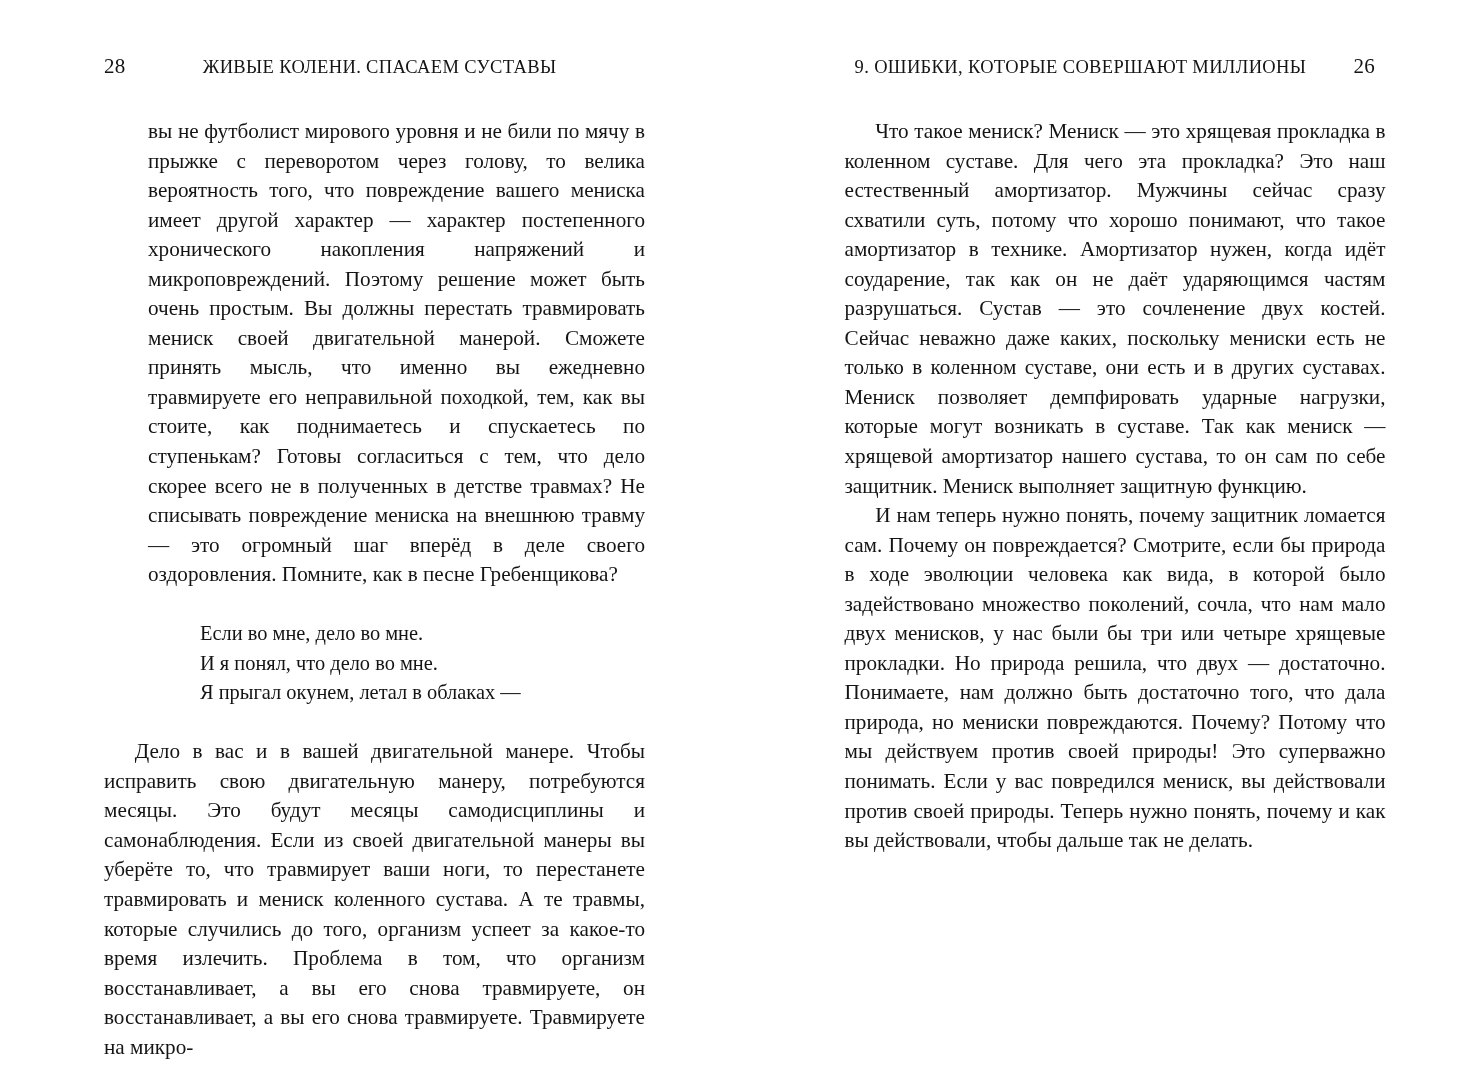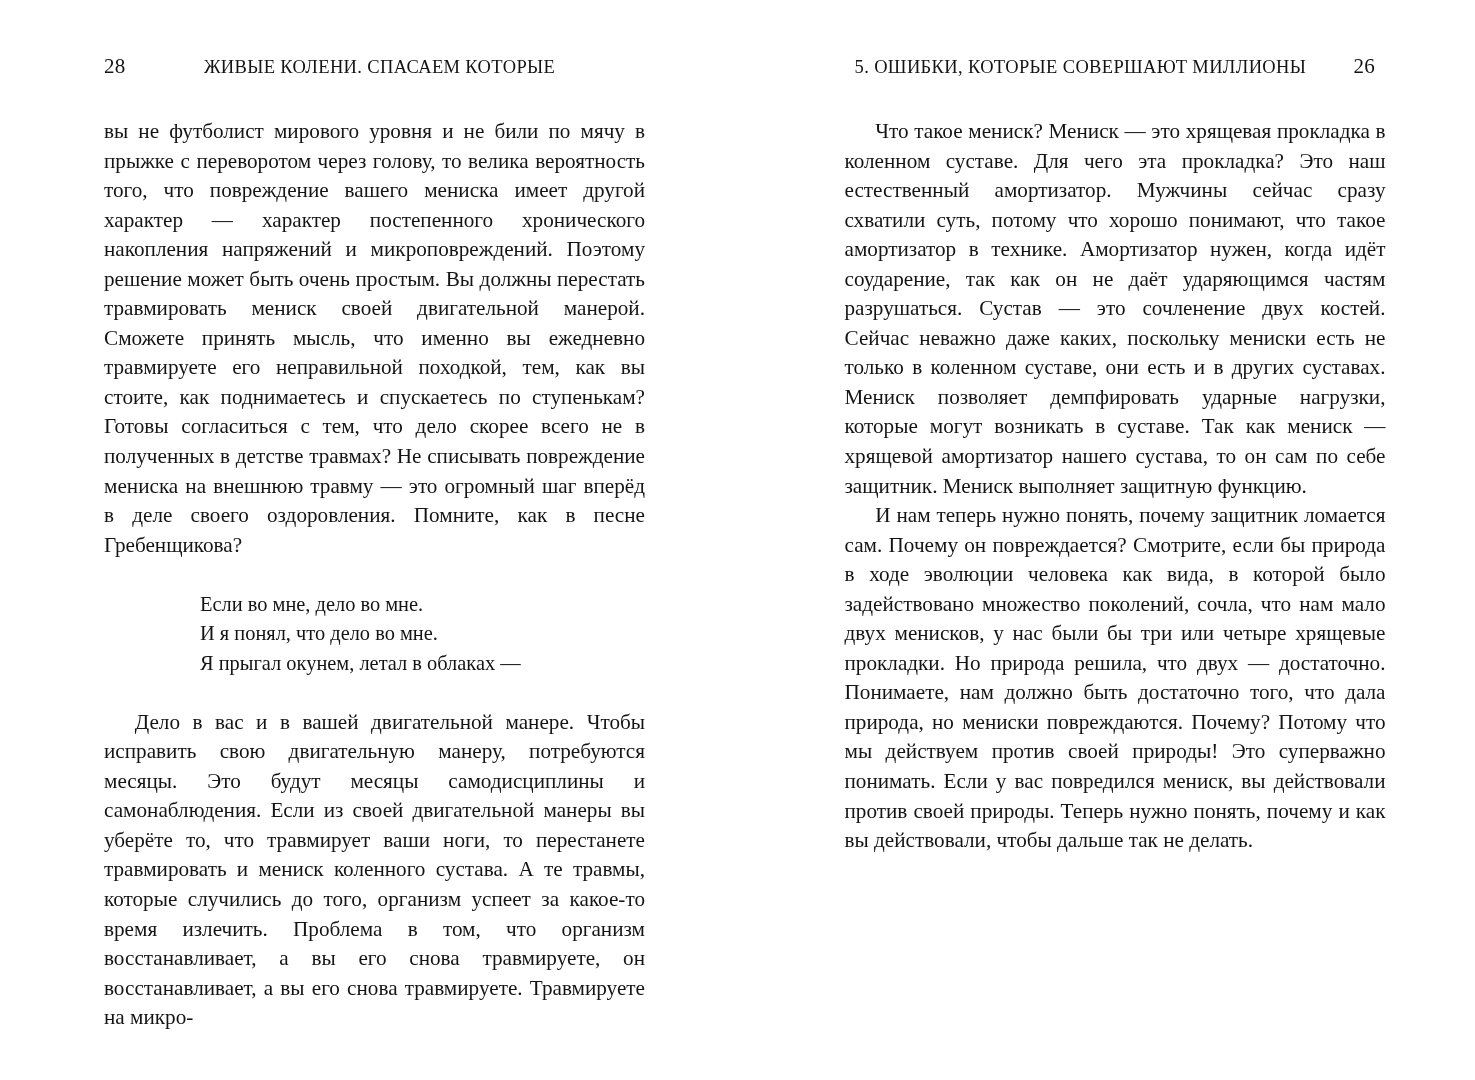--- a/index.html
+++ b/index.html
@@ -86,20 +86,21 @@
 
   .column p {
     margin: 0;
     text-indent: 0;
   }
   .column p.indent {
     text-indent: 1.45em;
   }
   .column p.cont {
     text-indent: 0;
+    margin-left: 44px;
   }
 
   
   .column p { text-align: justify; }
   .column p:last-child { }
 
   
   .verse {
     margin: 29.5px 0 29.5px 0;
     padding-left: 96px;
@@ -111,41 +112,41 @@
 </style>
 </head>
 <body>
 
 <div class="spread">
 
   <div class="page page-left">
 
     <div class="running-head">
       <span class="folio">28</span>
-      <span class="head-title">ЖИВЫЕ КОЛЕНИ. СПАСАЕМ КОТОРЫЕ</span>
+      <span class="head-title">ЖИВЫЕ КОЛЕНИ. СПАСАЕМ СУСТАВЫ</span>
     </div>
 
     <div class="column">
       <p class="cont">вы не футболист мирового уровня и не били по мячу в прыжке с переворотом через голову, то велика вероятность того, что повреждение вашего мениска имеет другой характер — характер постепенного хронического накопления напряжений и микроповреждений. Поэтому решение может быть очень простым. Вы должны перестать травмировать мениск своей двигательной манерой. Сможете принять мысль, что именно вы ежедневно травмируете его неправильной походкой, тем, как вы стоите, как поднимаетесь и спускаетесь по ступенькам? Готовы согласиться с тем, что дело скорее всего не в полученных в детстве травмах? Не списывать повреждение мениска на внешнюю травму — это огромный шаг вперёд в деле своего оздоровления. Помните, как в песне Гребенщикова?</p>
 
       <div class="verse">
         <div>Если во мне, дело во мне.</div>
         <div>И я понял, что дело во мне.</div>
         <div>Я прыгал окунем, летал в облаках —</div>
       </div>
 
       <p class="indent">Дело в вас и в вашей двигательной манере. Чтобы исправить свою двигательную манеру, потребуются месяцы. Это будут месяцы самодисциплины и самонаблюдения. Если из своей двигательной манеры вы уберёте то, что травмирует ваши ноги, то перестанете травмировать и мениск коленного сустава. А те травмы, которые случились до того, организм успеет за какое-то время излечить. Проблема в том, что организм восстанавливает, а вы его снова травмируете, он восстанавливает, а вы его снова травмируете. Травмируете на микро-</p>
     </div>
 
   </div>
 
   <div class="page page-right">
 
     <div class="running-head">
-      <span class="head-title">5. ОШИБКИ, КОТОРЫЕ СОВЕРШАЮТ МИЛЛИОНЫ</span>
+      <span class="head-title">9. ОШИБКИ, КОТОРЫЕ СОВЕРШАЮТ МИЛЛИОНЫ</span>
       <span class="folio">26</span>
     </div>
 
     <div class="column">
       <p class="indent">Что такое мениск? Мениск — это хрящевая прокладка в коленном суставе. Для чего эта прокладка? Это наш естественный амортизатор. Мужчины сейчас сразу схватили суть, потому что хорошо понимают, что такое амортизатор в технике. Амортизатор нужен, когда идёт соударение, так как он не даёт ударяющимся частям разрушаться. Сустав — это сочленение двух костей. Сейчас неважно даже каких, поскольку мениски есть не только в коленном суставе, они есть и в других суставах. Мениск позволяет демпфировать ударные нагрузки, которые могут возникать в суставе. Так как мениск — хрящевой амортизатор нашего сустава, то он сам по себе защитник. Мениск выполняет защитную функцию.</p>
       <p class="indent">И нам теперь нужно понять, почему защитник ломается сам. Почему он повреждается? Смотрите, если бы природа в ходе эволюции человека как вида, в которой было задействовано множество поколений, сочла, что нам мало двух менисков, у нас были бы три или четыре хрящевые прокладки. Но природа решила, что двух — достаточно. Понимаете, нам должно быть достаточно того, что дала природа, но мениски повреждаются. Почему? Потому что мы действуем против своей природы! Это суперважно понимать. Если у вас повредился мениск, вы действовали против своей природы. Теперь нужно понять, почему и как вы действовали, чтобы дальше так не делать.</p>
     </div>
 
   </div>
 

